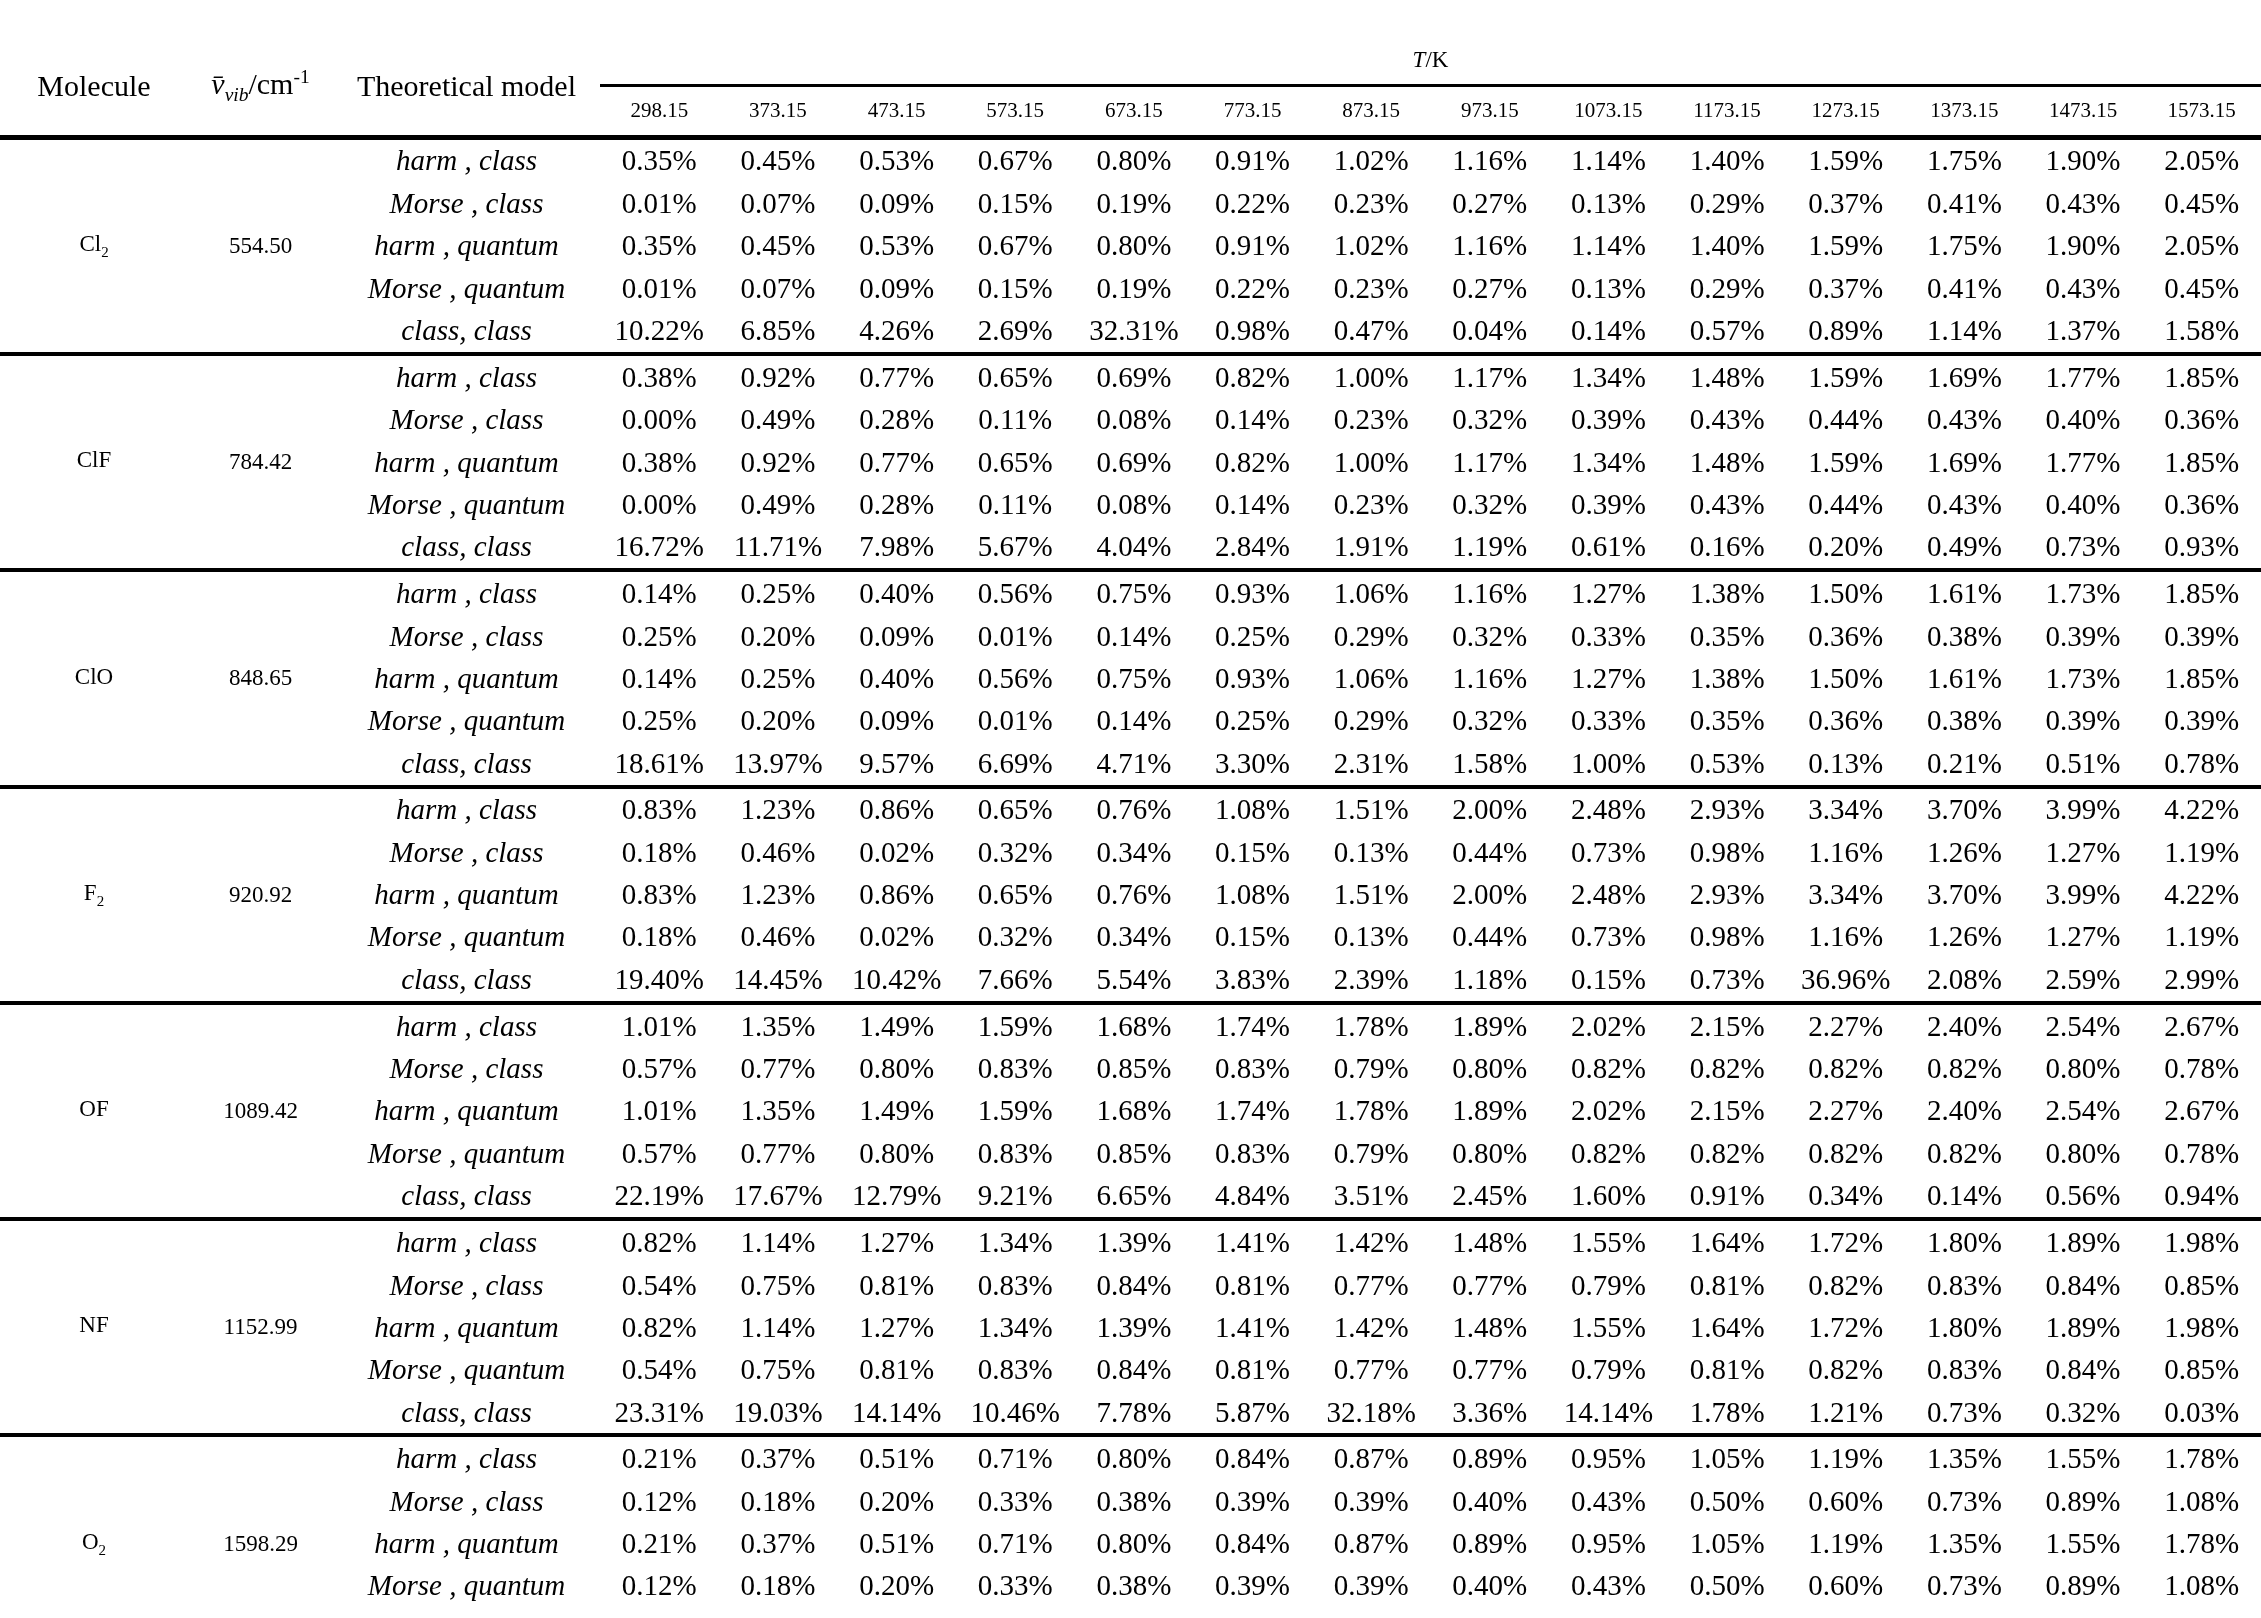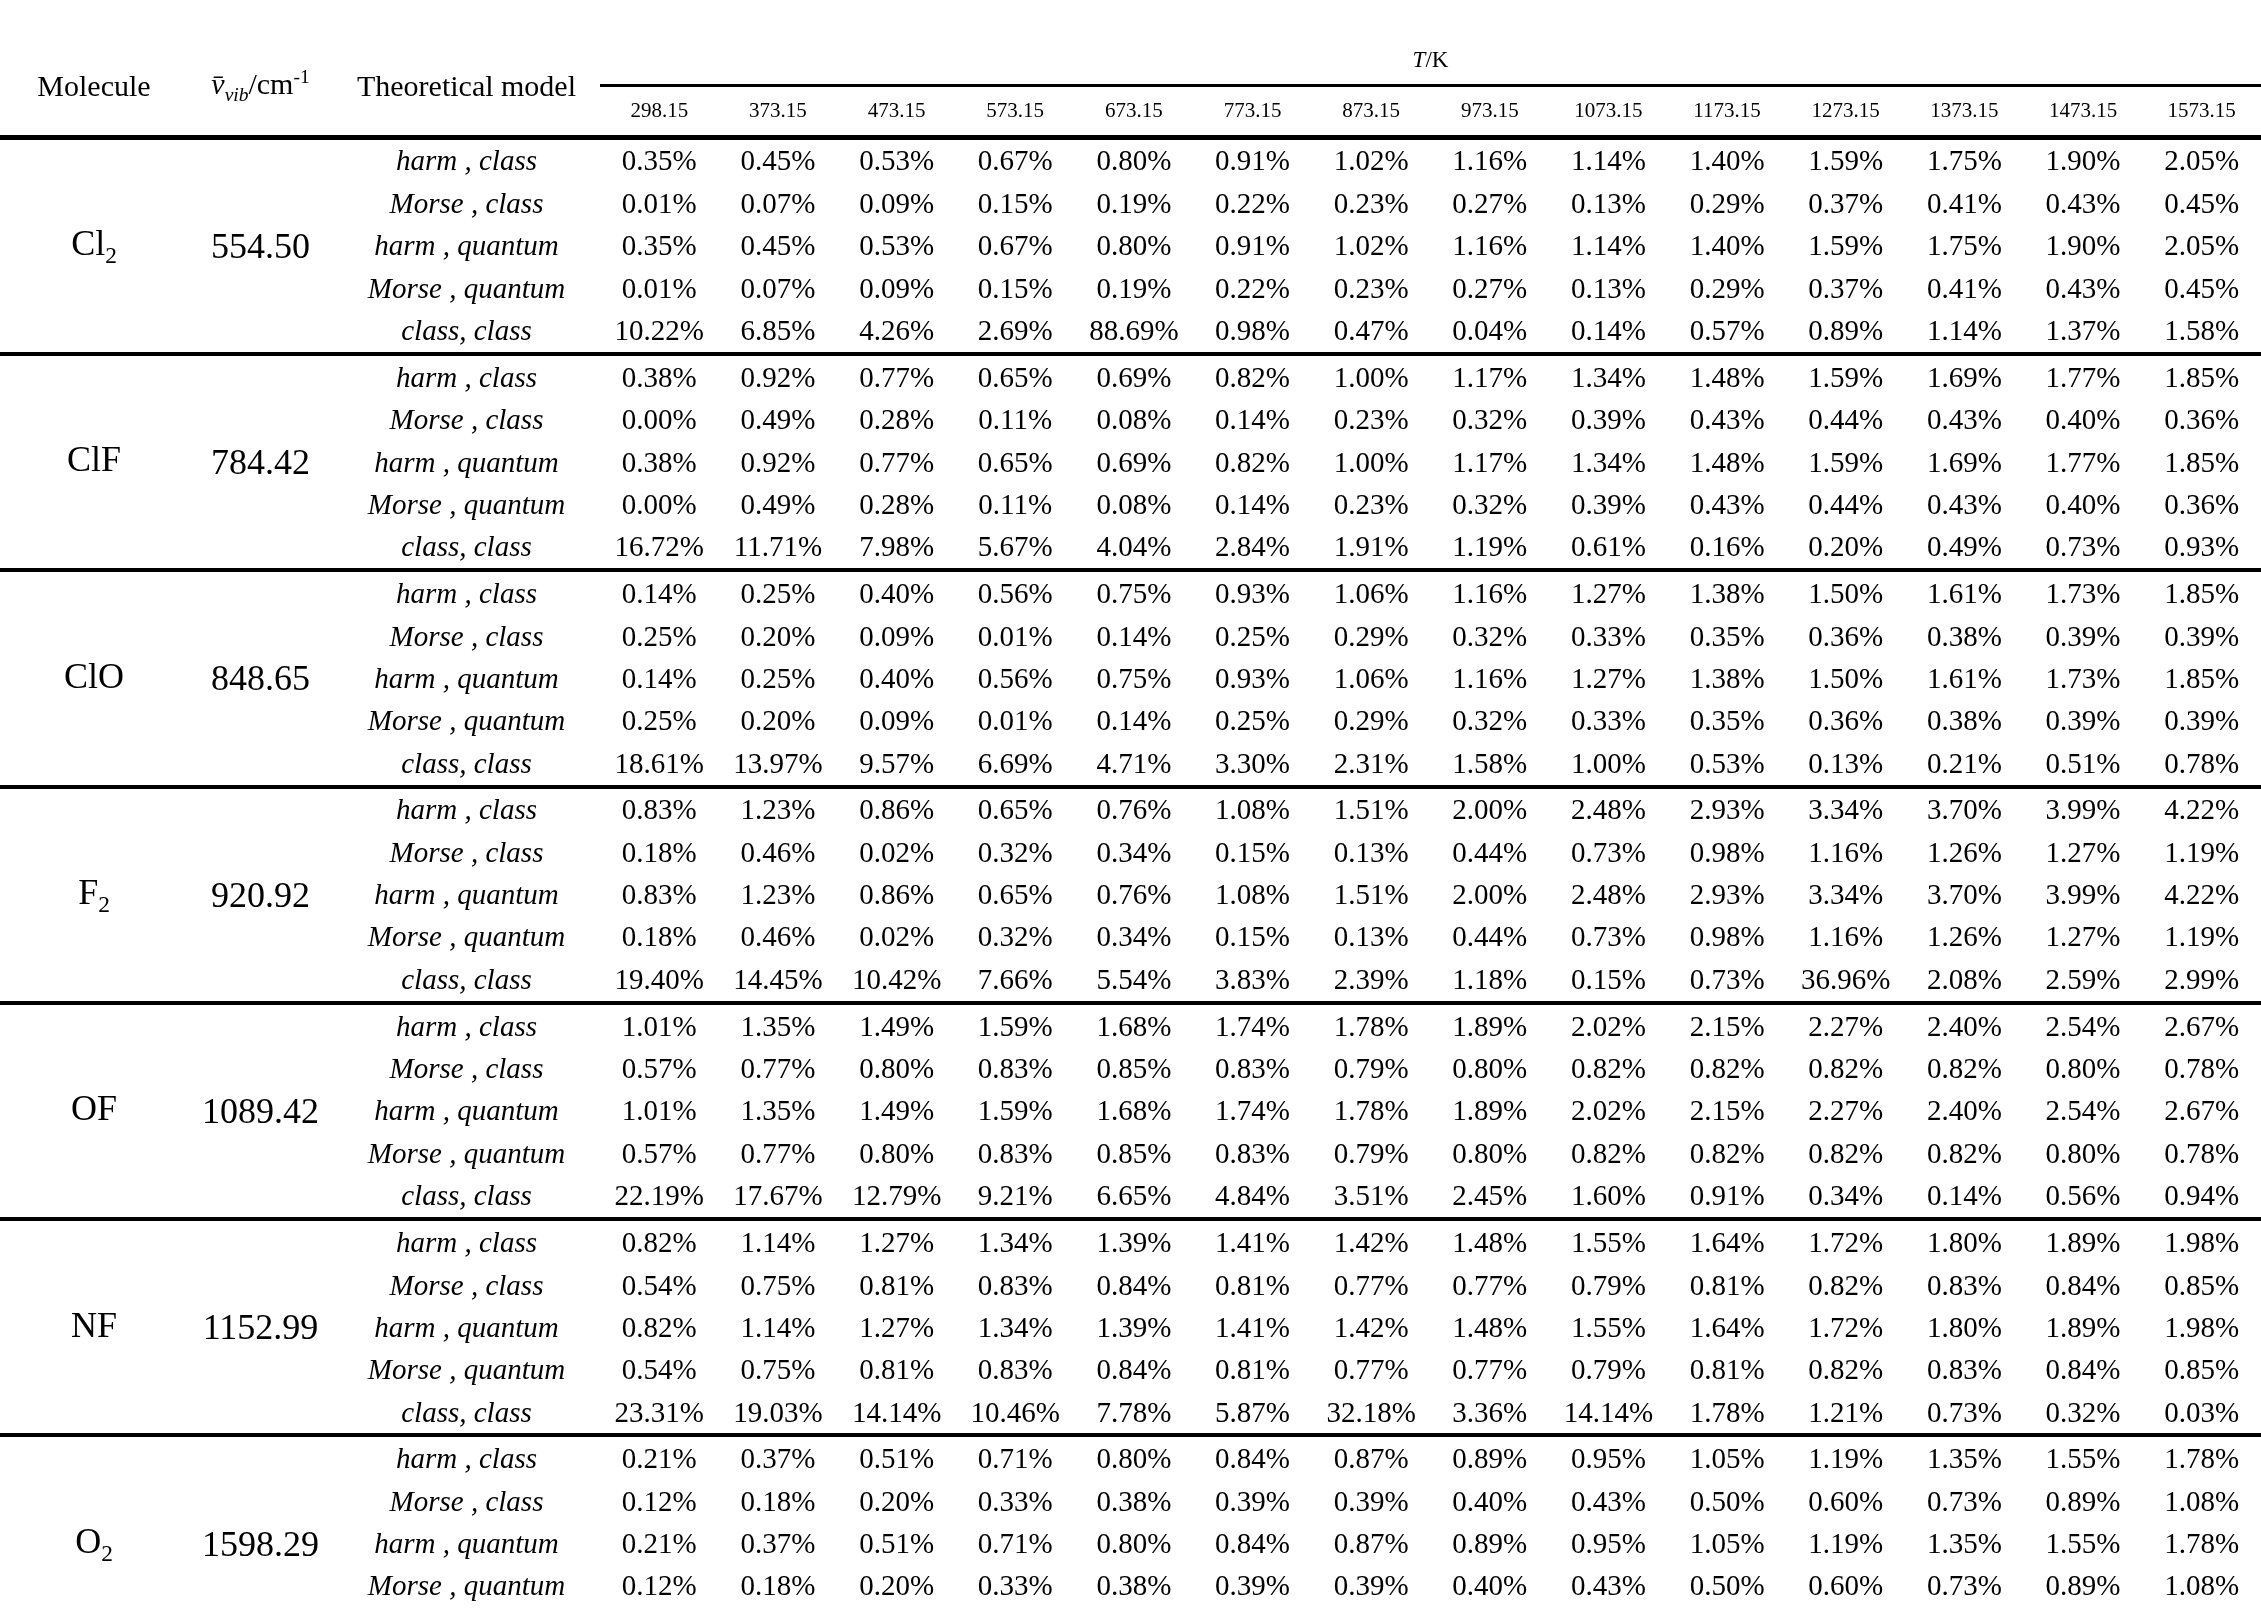--- a/index.html
+++ b/index.html
@@ -48,21 +48,21 @@
   }
 
   td {
     font-size: 29px;
     text-align: center;
     vertical-align: middle;
     padding: 0;
   }
   td.model { font-style: italic; }
   td.mol, td.freq {
-    font-size: 36px;
+    font-size: 23px;
     border-bottom: 4.2px solid #000;
   }
   tr.block-end td { border-bottom: 4.2px solid #000; }
   tr.table-end td { border-bottom: 5.5px solid #000; }
   td.table-end-cell { border-bottom: 5.5px solid #000; text-align: center; }
 
   sub { font-size: 65%; }
   sup { font-size: 65%; }
   sub i, sup i { font-size: 100%; }
 </style>
@@ -184,21 +184,21 @@
           <td class="val">0.41%</td>
           <td class="val">0.43%</td>
           <td class="val">0.45%</td>
         </tr>
         <tr class="block-end">
           <td class="model">class, class</td>
           <td class="val">10.22%</td>
           <td class="val">6.85%</td>
           <td class="val">4.26%</td>
           <td class="val">2.69%</td>
-          <td class="val">88.69%</td>
+          <td class="val">32.31%</td>
           <td class="val">0.98%</td>
           <td class="val">0.47%</td>
           <td class="val">0.04%</td>
           <td class="val">0.14%</td>
           <td class="val">0.57%</td>
           <td class="val">0.89%</td>
           <td class="val">1.14%</td>
           <td class="val">1.37%</td>
           <td class="val">1.58%</td>
         </tr>

